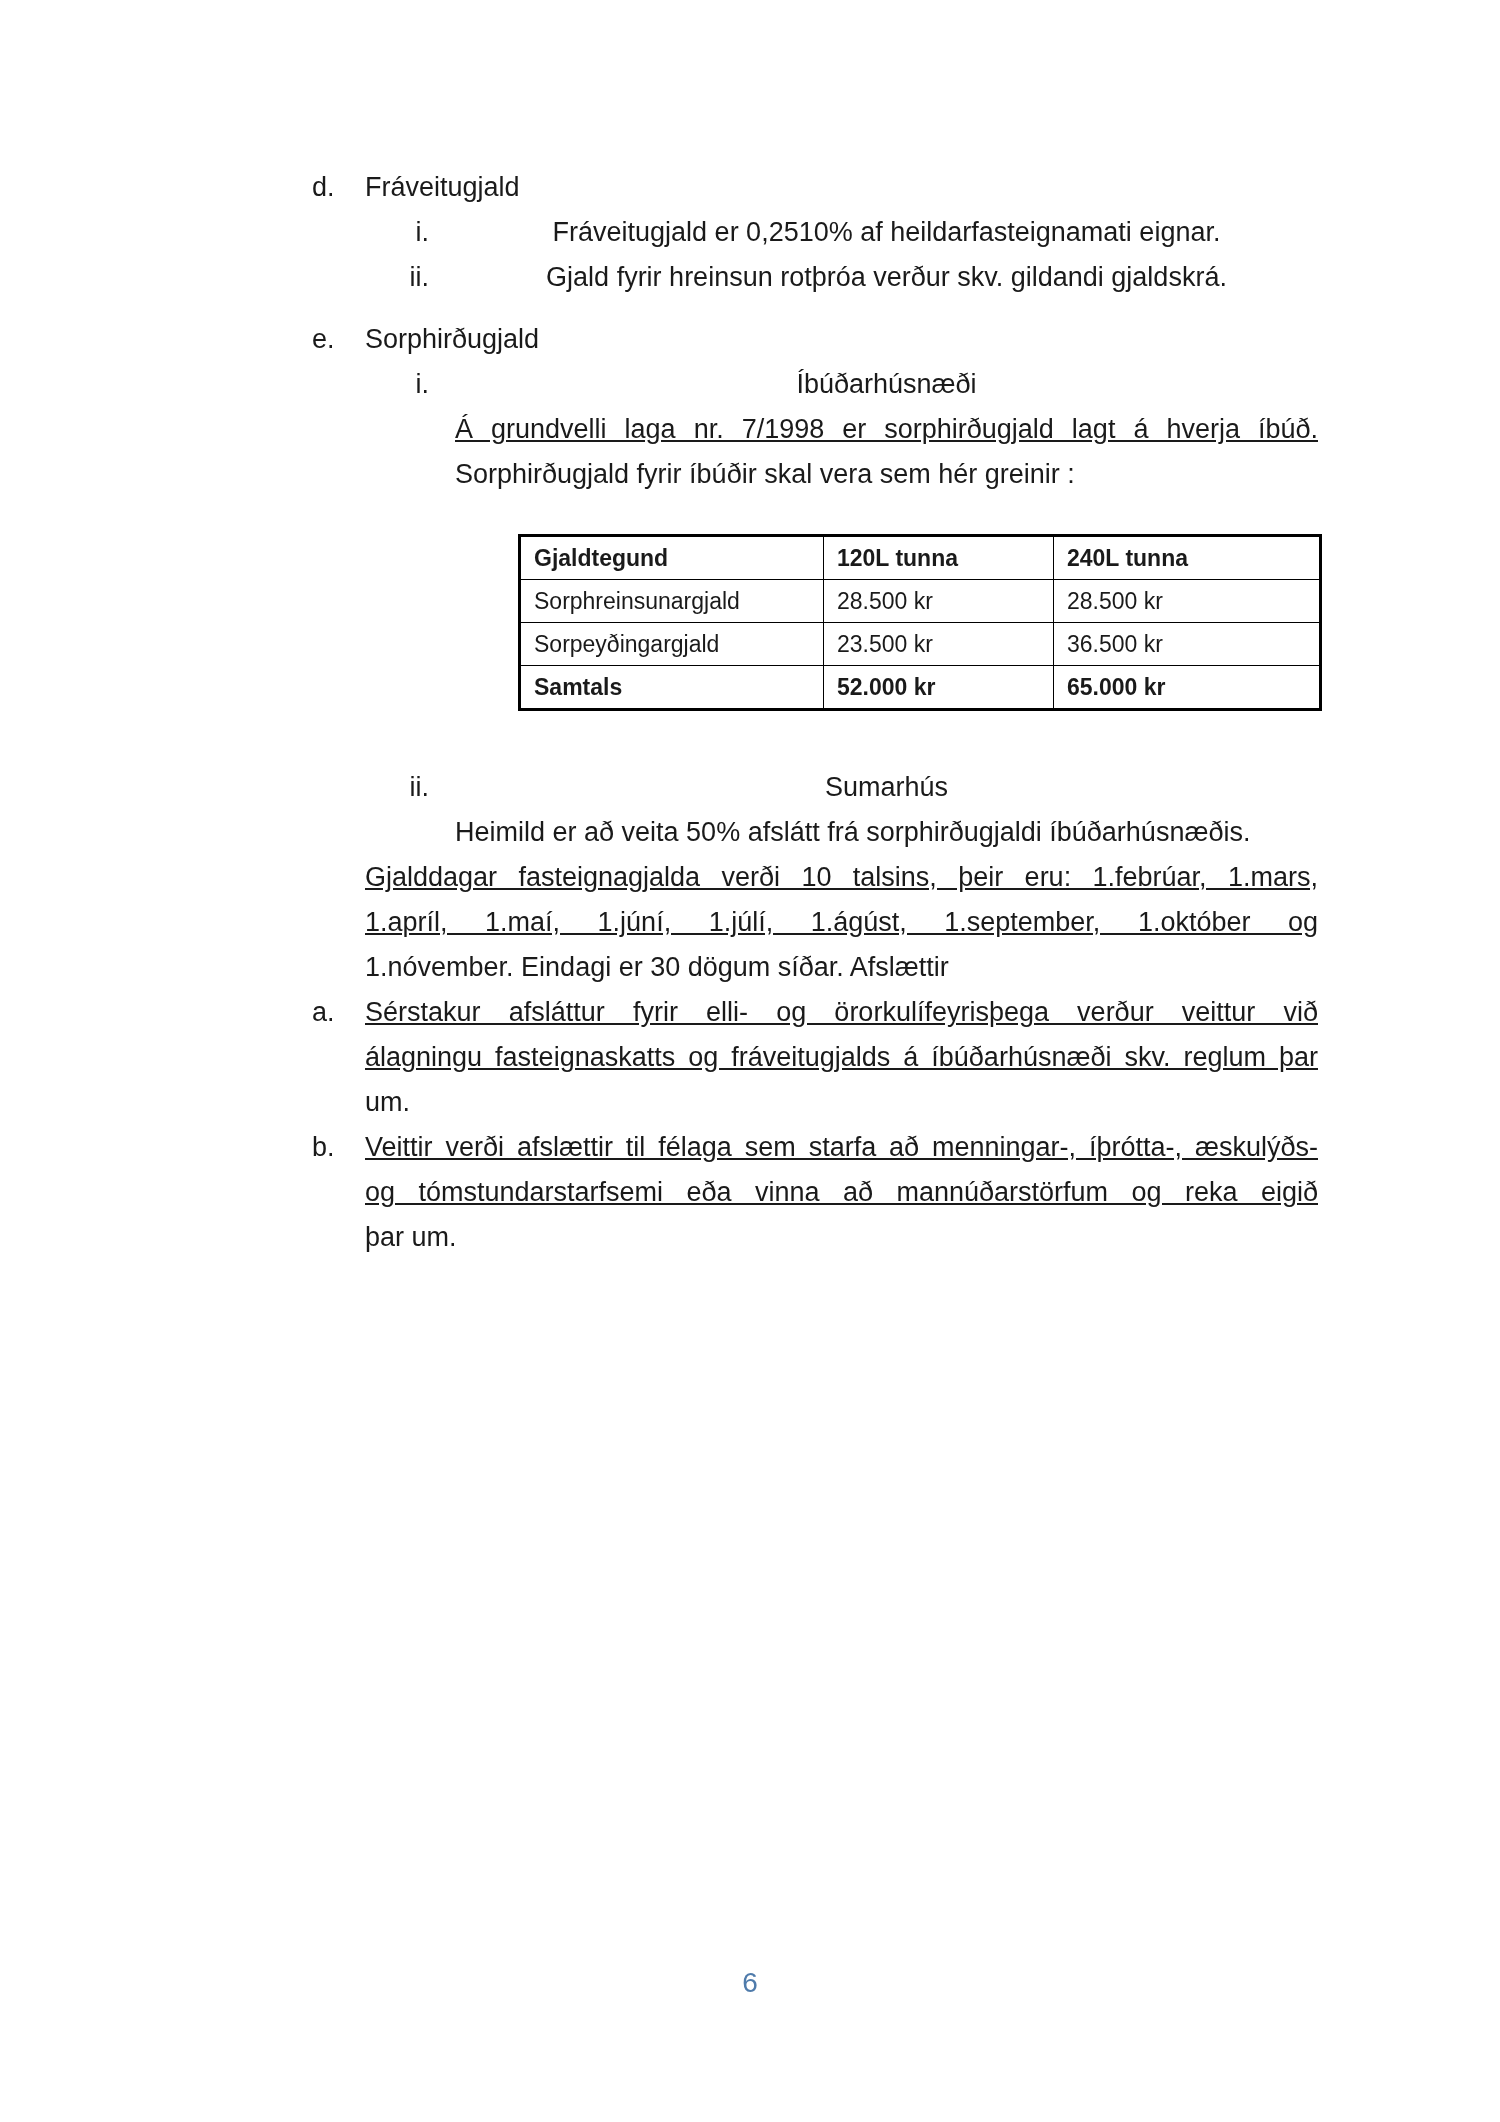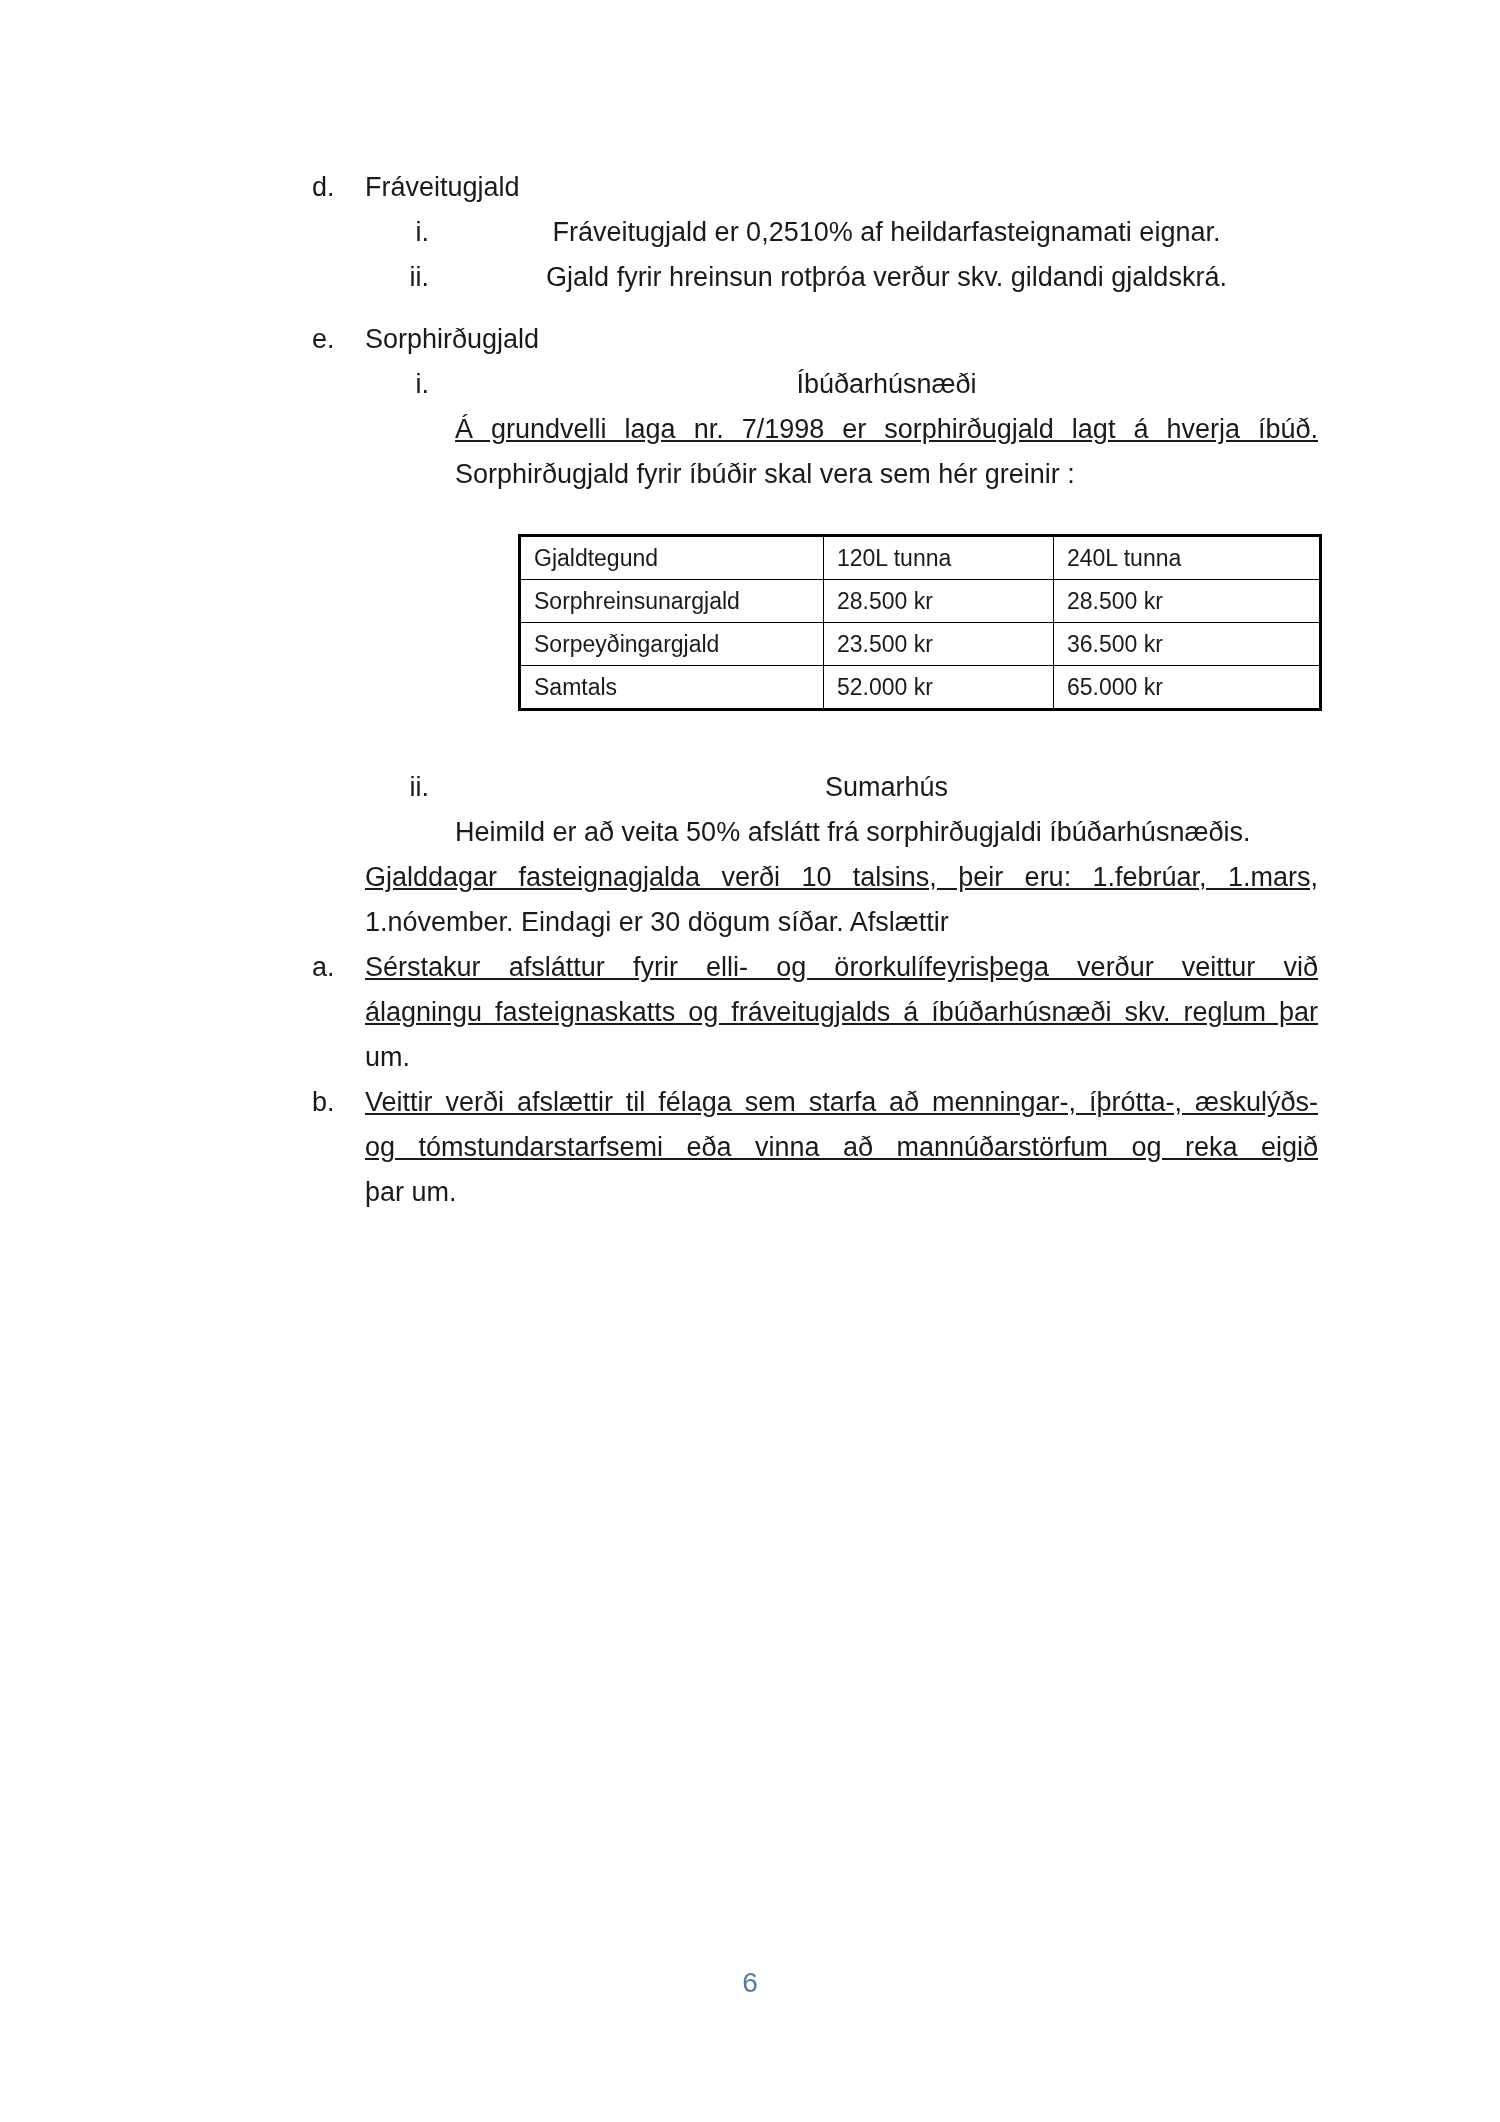--- a/index.html
+++ b/index.html
@@ -49,21 +49,21 @@
   }
   .fee-table td {
     border: 1.5px solid #000000;
     height: 42px;
     padding: 0 6px 0 13px;
     vertical-align: middle;
     overflow: hidden;
     white-space: nowrap;
   }
   .fee-table { border: 3px solid #000000; }
-  .fee-table tr.hdr td, .fee-table tr.total td { font-weight: normal; }
+  .fee-table tr.hdr td, .fee-table tr.total td { font-weight: bold; }
   .pgnum {
     position: absolute;
     top: 1960px;
     left: 0;
     width: 1500px;
     text-align: center;
     font-size: 28px;
     line-height: 45px;
   }
 </style>
@@ -137,20 +137,21 @@
       <div class="marker2">ii.</div>
       <div class="body2">Sumarhús</div>
     </div>
 
     <div class="para-l2">
       <div class="ll">Heimild er að veita 50% afslátt frá sorphirðugjaldi íbúðarhúsnæðis.</div>
     </div>
 
     <div class="para-l1" style="">
       <div class="jl">Gjalddagar fasteignagjalda verði 10 talsins, þeir eru: 1.febrúar, 1.mars,</div>
+      <div class="jl">1.apríl, 1.maí, 1.júní, 1.júlí, 1.ágúst, 1.september, 1.október og</div>
       <div class="ll">1.nóvember. Eindagi er 30 dögum síðar. Afslættir</div>
     </div>
 
     <div class="row-l1">
       <div class="marker">a.</div>
       <div class="body">
         <div class="jl">Sérstakur afsláttur fyrir elli- og örorkulífeyrisþega verður veittur við</div>
         <div class="jl">álagningu fasteignaskatts og fráveitugjalds á íbúðarhúsnæði skv. reglum þar</div>
         <div class="ll">um.</div>
       </div>

